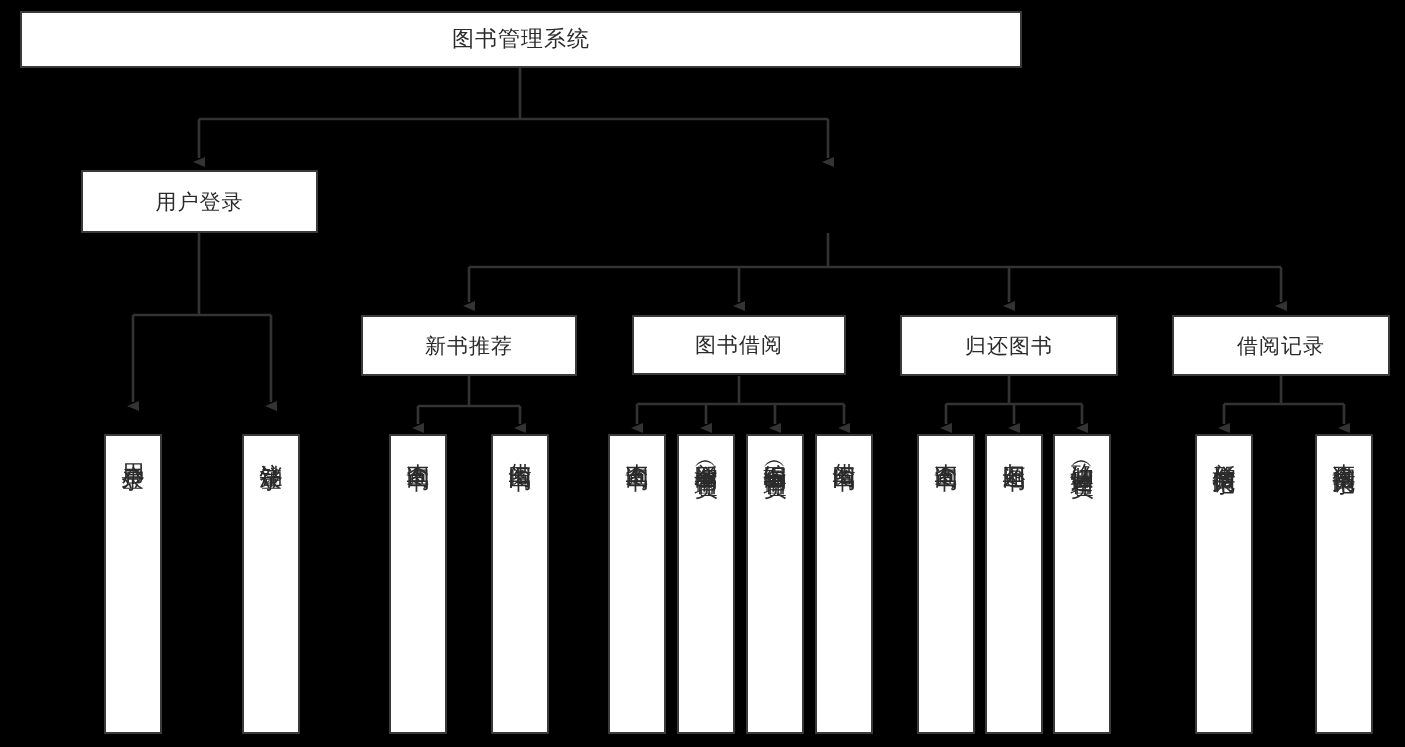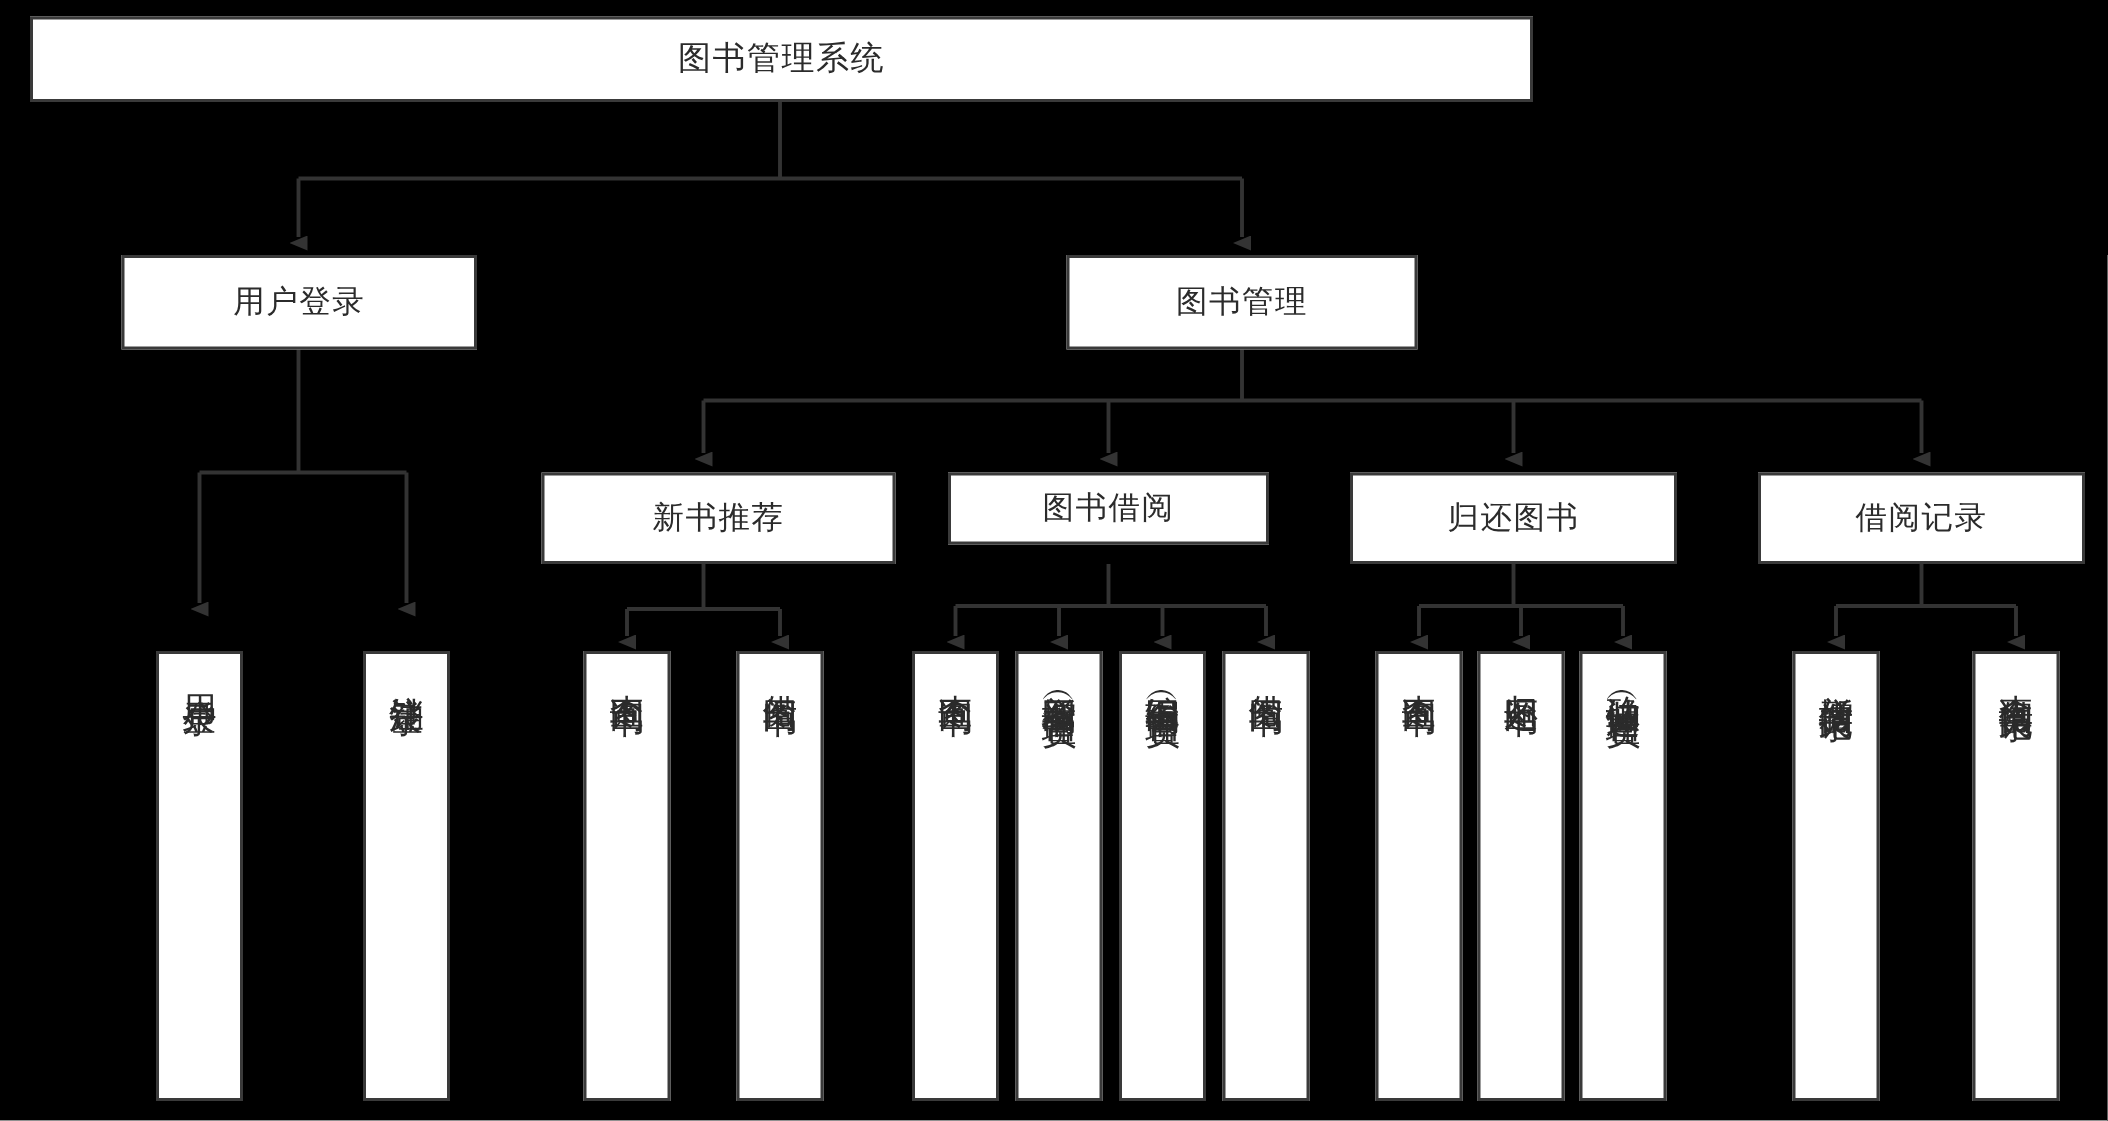--- a/index.html
+++ b/index.html
@@ -125,28 +125,25 @@
     </g>
   </svg>
 
   <div class="node h root" style="left:20px;top:11px;width:1002px;height:57px;">
     <span class="cap">图书管理系统</span>
   </div>
 
   <div class="node h" style="left:81px;top:170px;width:237px;height:63px;">
     <span class="cap">用户登录</span>
   </div>
-  <div class="node h" style="left:711px;top:170px;width:234px;height:63px;">
-    <span class="cap">图书管理</span>
-  </div>
 
-  <div class="node h" style="left:361px;top:315px;width:236px;height:61px;">
+  <div class="node h" style="left:361px;top:315px;width:216px;height:61px;">
     <span class="cap">新书推荐</span>
   </div>
-  <div class="node h" style="left:632px;top:315px;width:214px;height:48px;">
+  <div class="node h" style="left:632px;top:315px;width:214px;height:60px;">
     <span class="cap">图书借阅</span>
   </div>
   <div class="node h" style="left:900px;top:315px;width:218px;height:61px;">
     <span class="cap">归还图书</span>
   </div>
   <div class="node h" style="left:1172px;top:315px;width:218px;height:61px;justify-content:center;">
     <span class="cap">借阅记录</span>
   </div>
 
   <div class="node v" style="left:104px;top:434px;width:58px;height:300px;">

